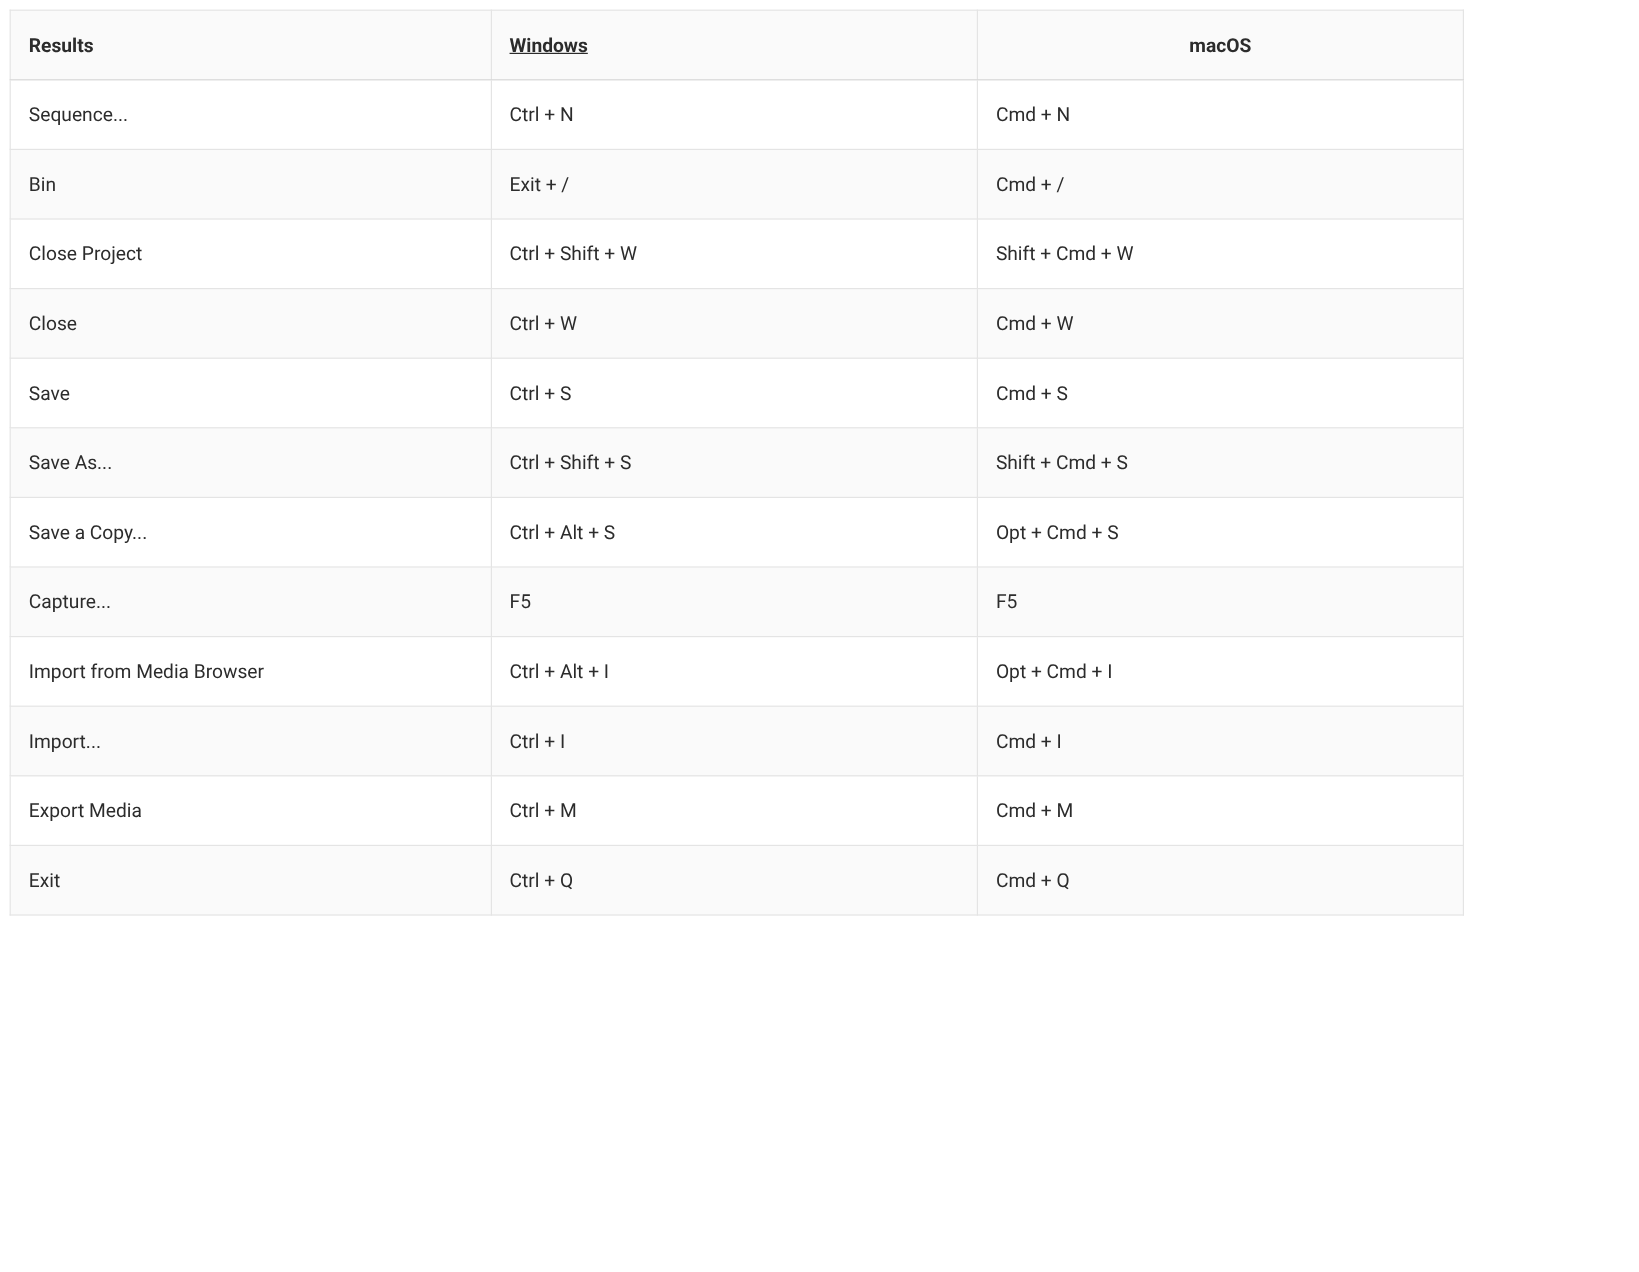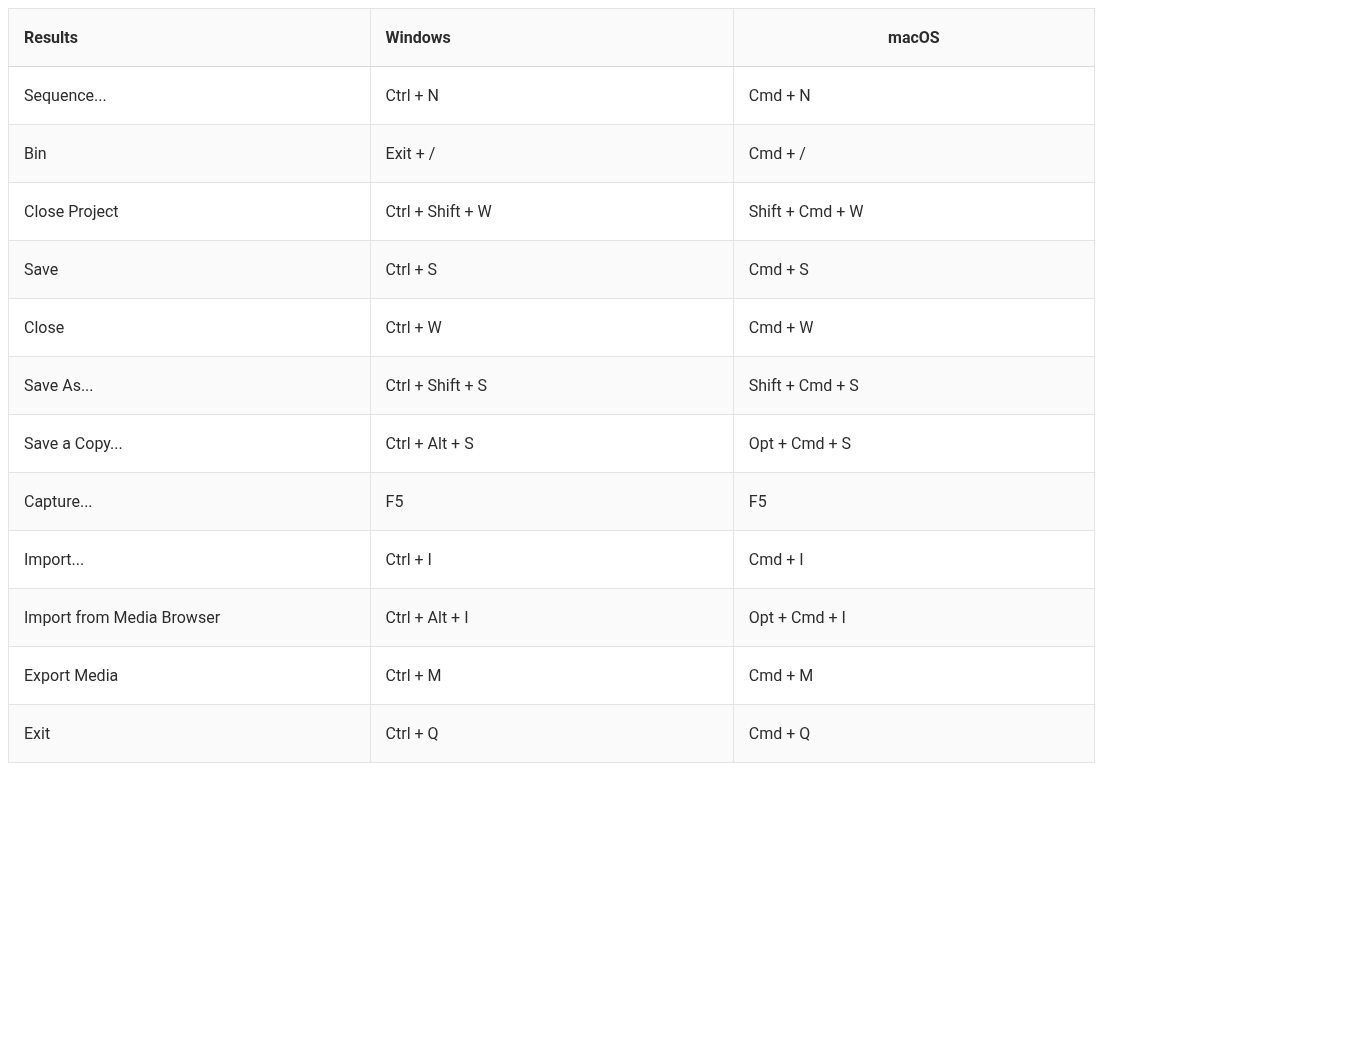--- a/index.html
+++ b/index.html
@@ -6,21 +6,21 @@
       margin: 0;
       padding: 0;
       box-sizing: border-box;
     }
     body {
       font-family: -apple-system, BlinkMacSystemFont, "Segoe UI", Roboto, Helvetica, Arial, sans-serif;
       background: #ffffff;
       padding: 8px;
     }
     table {
-      width: 1087px;
+      width: 1212px;
       border-collapse: collapse;
       border: 1px solid #d8d8d8;
     }
     th, td {
       text-align: left;
       padding: 19px 15px;
       border: 1px solid #e4e4e4;
       font-size: 16px;
       color: #2c2c2c;
     }
@@ -30,21 +30,21 @@
       color: #2c2c2c;
       border-bottom: 1px solid #d8d8d8;
     }
     tbody tr:nth-child(even) td {
       background: #fafafa;
     }
     tbody tr:nth-child(odd) td {
       background: #ffffff;
     }
     .col-results { width: 405px; }
-    .col-windows { width: 410px; }
+    .col-windows { width: 410px; text-decoration: underline; }
     .col-macos   { width: 410px; text-align: center; }
   </style>
 </head>
 <body>
 
 <table>
   <thead>
     <tr>
       <th class="col-results">Results</th>
       <th class="col-windows">Windows</th>
@@ -61,53 +61,53 @@
       <td>Bin</td>
       <td>Exit + /</td>
       <td>Cmd + /</td>
     </tr>
     <tr>
       <td>Close Project</td>
       <td>Ctrl + Shift + W</td>
       <td>Shift + Cmd + W</td>
     </tr>
     <tr>
+      <td>Close</td>
+      <td>Ctrl + W</td>
+      <td>Cmd + W</td>
+    </tr>
+    <tr>
       <td>Save</td>
       <td>Ctrl + S</td>
       <td>Cmd + S</td>
-    </tr>
-    <tr>
-      <td>Close</td>
-      <td>Ctrl + W</td>
-      <td>Cmd + W</td>
     </tr>
     <tr>
       <td>Save As...</td>
       <td>Ctrl + Shift + S</td>
       <td>Shift + Cmd + S</td>
     </tr>
     <tr>
       <td>Save a Copy...</td>
       <td>Ctrl + Alt + S</td>
       <td>Opt + Cmd + S</td>
     </tr>
     <tr>
       <td>Capture...</td>
       <td>F5</td>
       <td>F5</td>
     </tr>
     <tr>
+      <td>Import from Media Browser</td>
+      <td>Ctrl + Alt + I</td>
+      <td>Opt + Cmd + I</td>
+    </tr>
+    <tr>
       <td>Import...</td>
       <td>Ctrl + I</td>
       <td>Cmd + I</td>
-    </tr>
-    <tr>
-      <td>Import from Media Browser</td>
-      <td>Ctrl + Alt + I</td>
-      <td>Opt + Cmd + I</td>
     </tr>
     <tr>
       <td>Export Media</td>
       <td>Ctrl + M</td>
       <td>Cmd + M</td>
     </tr>
     <tr>
       <td>Exit</td>
       <td>Ctrl + Q</td>
       <td>Cmd + Q</td>

